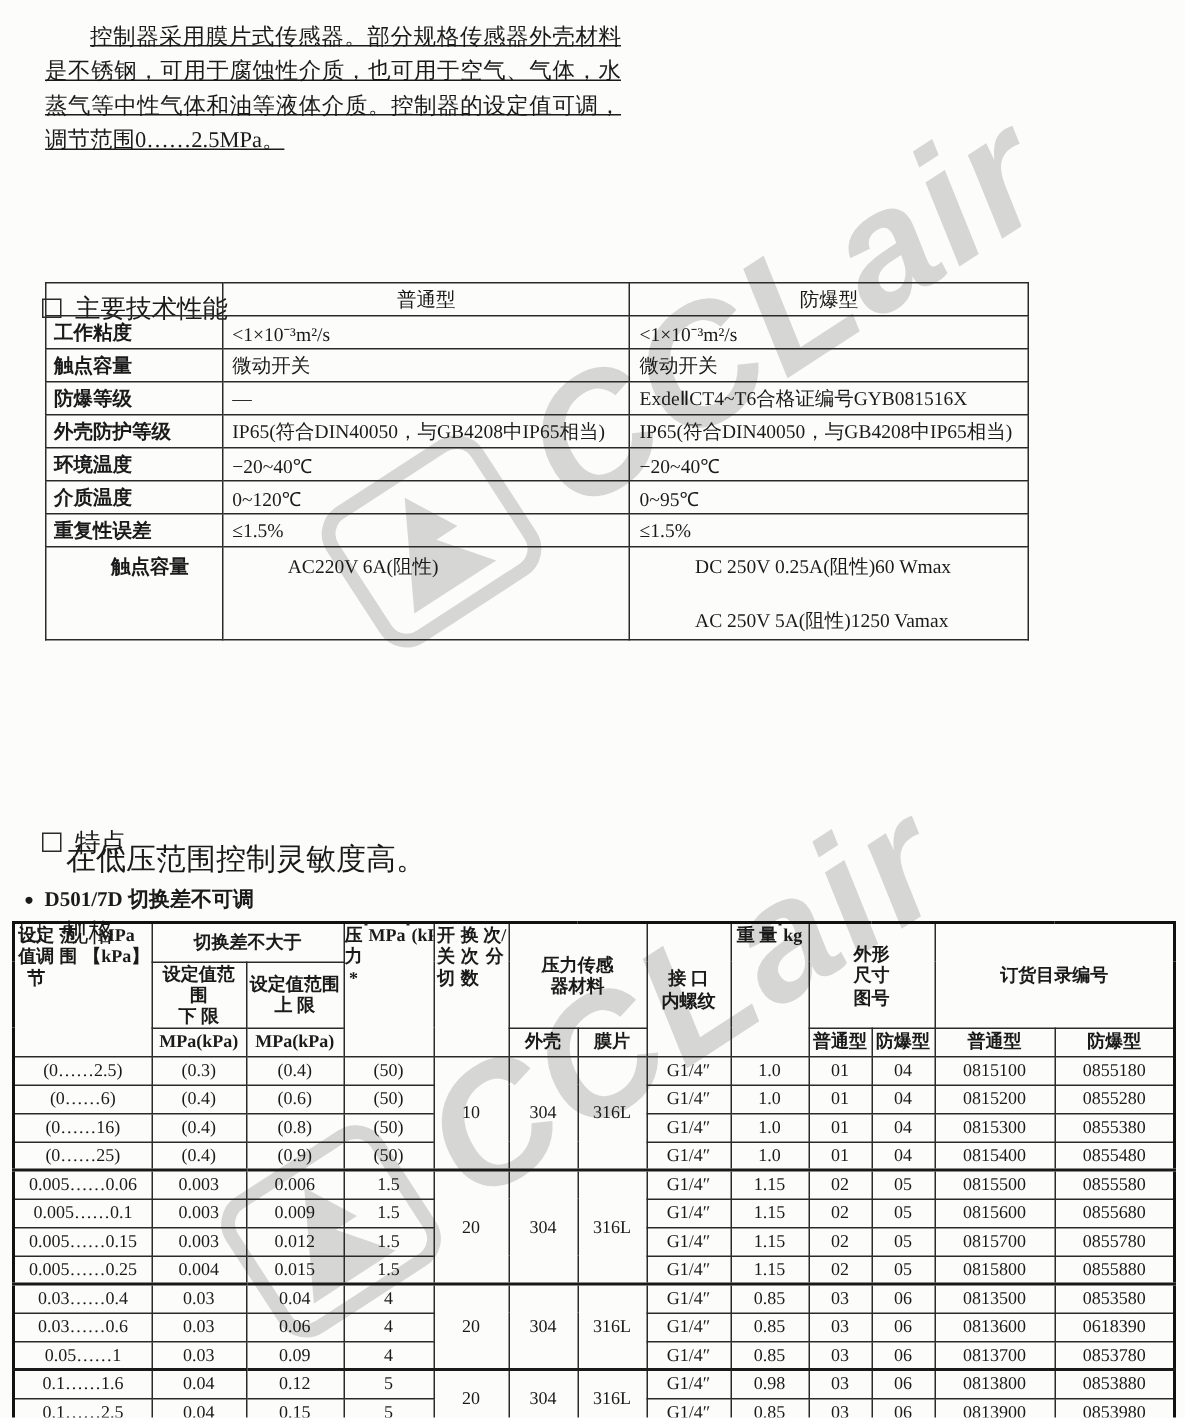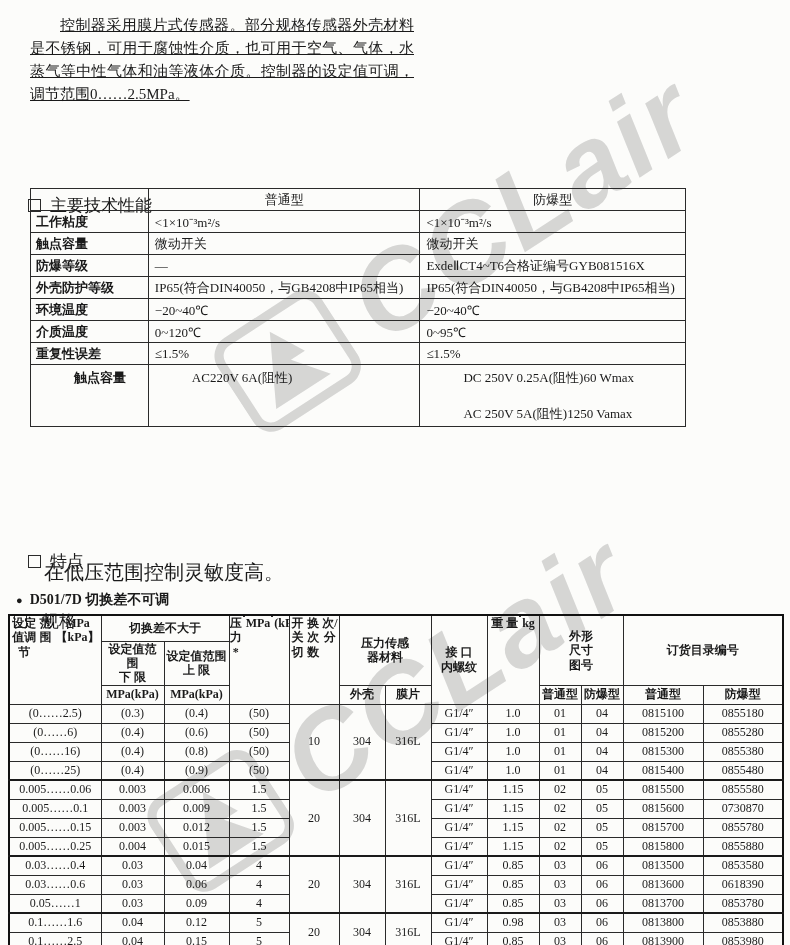--- a/index.html
+++ b/index.html
@@ -342,21 +342,21 @@
         <tr>
           <td>0.005……0.1</td>
           <td>0.003</td>
           <td>0.009</td>
           <td>1.5</td>
           <td>G1/4″</td>
           <td>1.15</td>
           <td>02</td>
           <td>05</td>
           <td>0815600</td>
-          <td>0730870</td>
+          <td>0855680</td>
         </tr>
         <tr>
           <td>0.005……0.15</td>
           <td>0.003</td>
           <td>0.012</td>
           <td>1.5</td>
           <td>G1/4″</td>
           <td>1.15</td>
           <td>02</td>
           <td>05</td>

